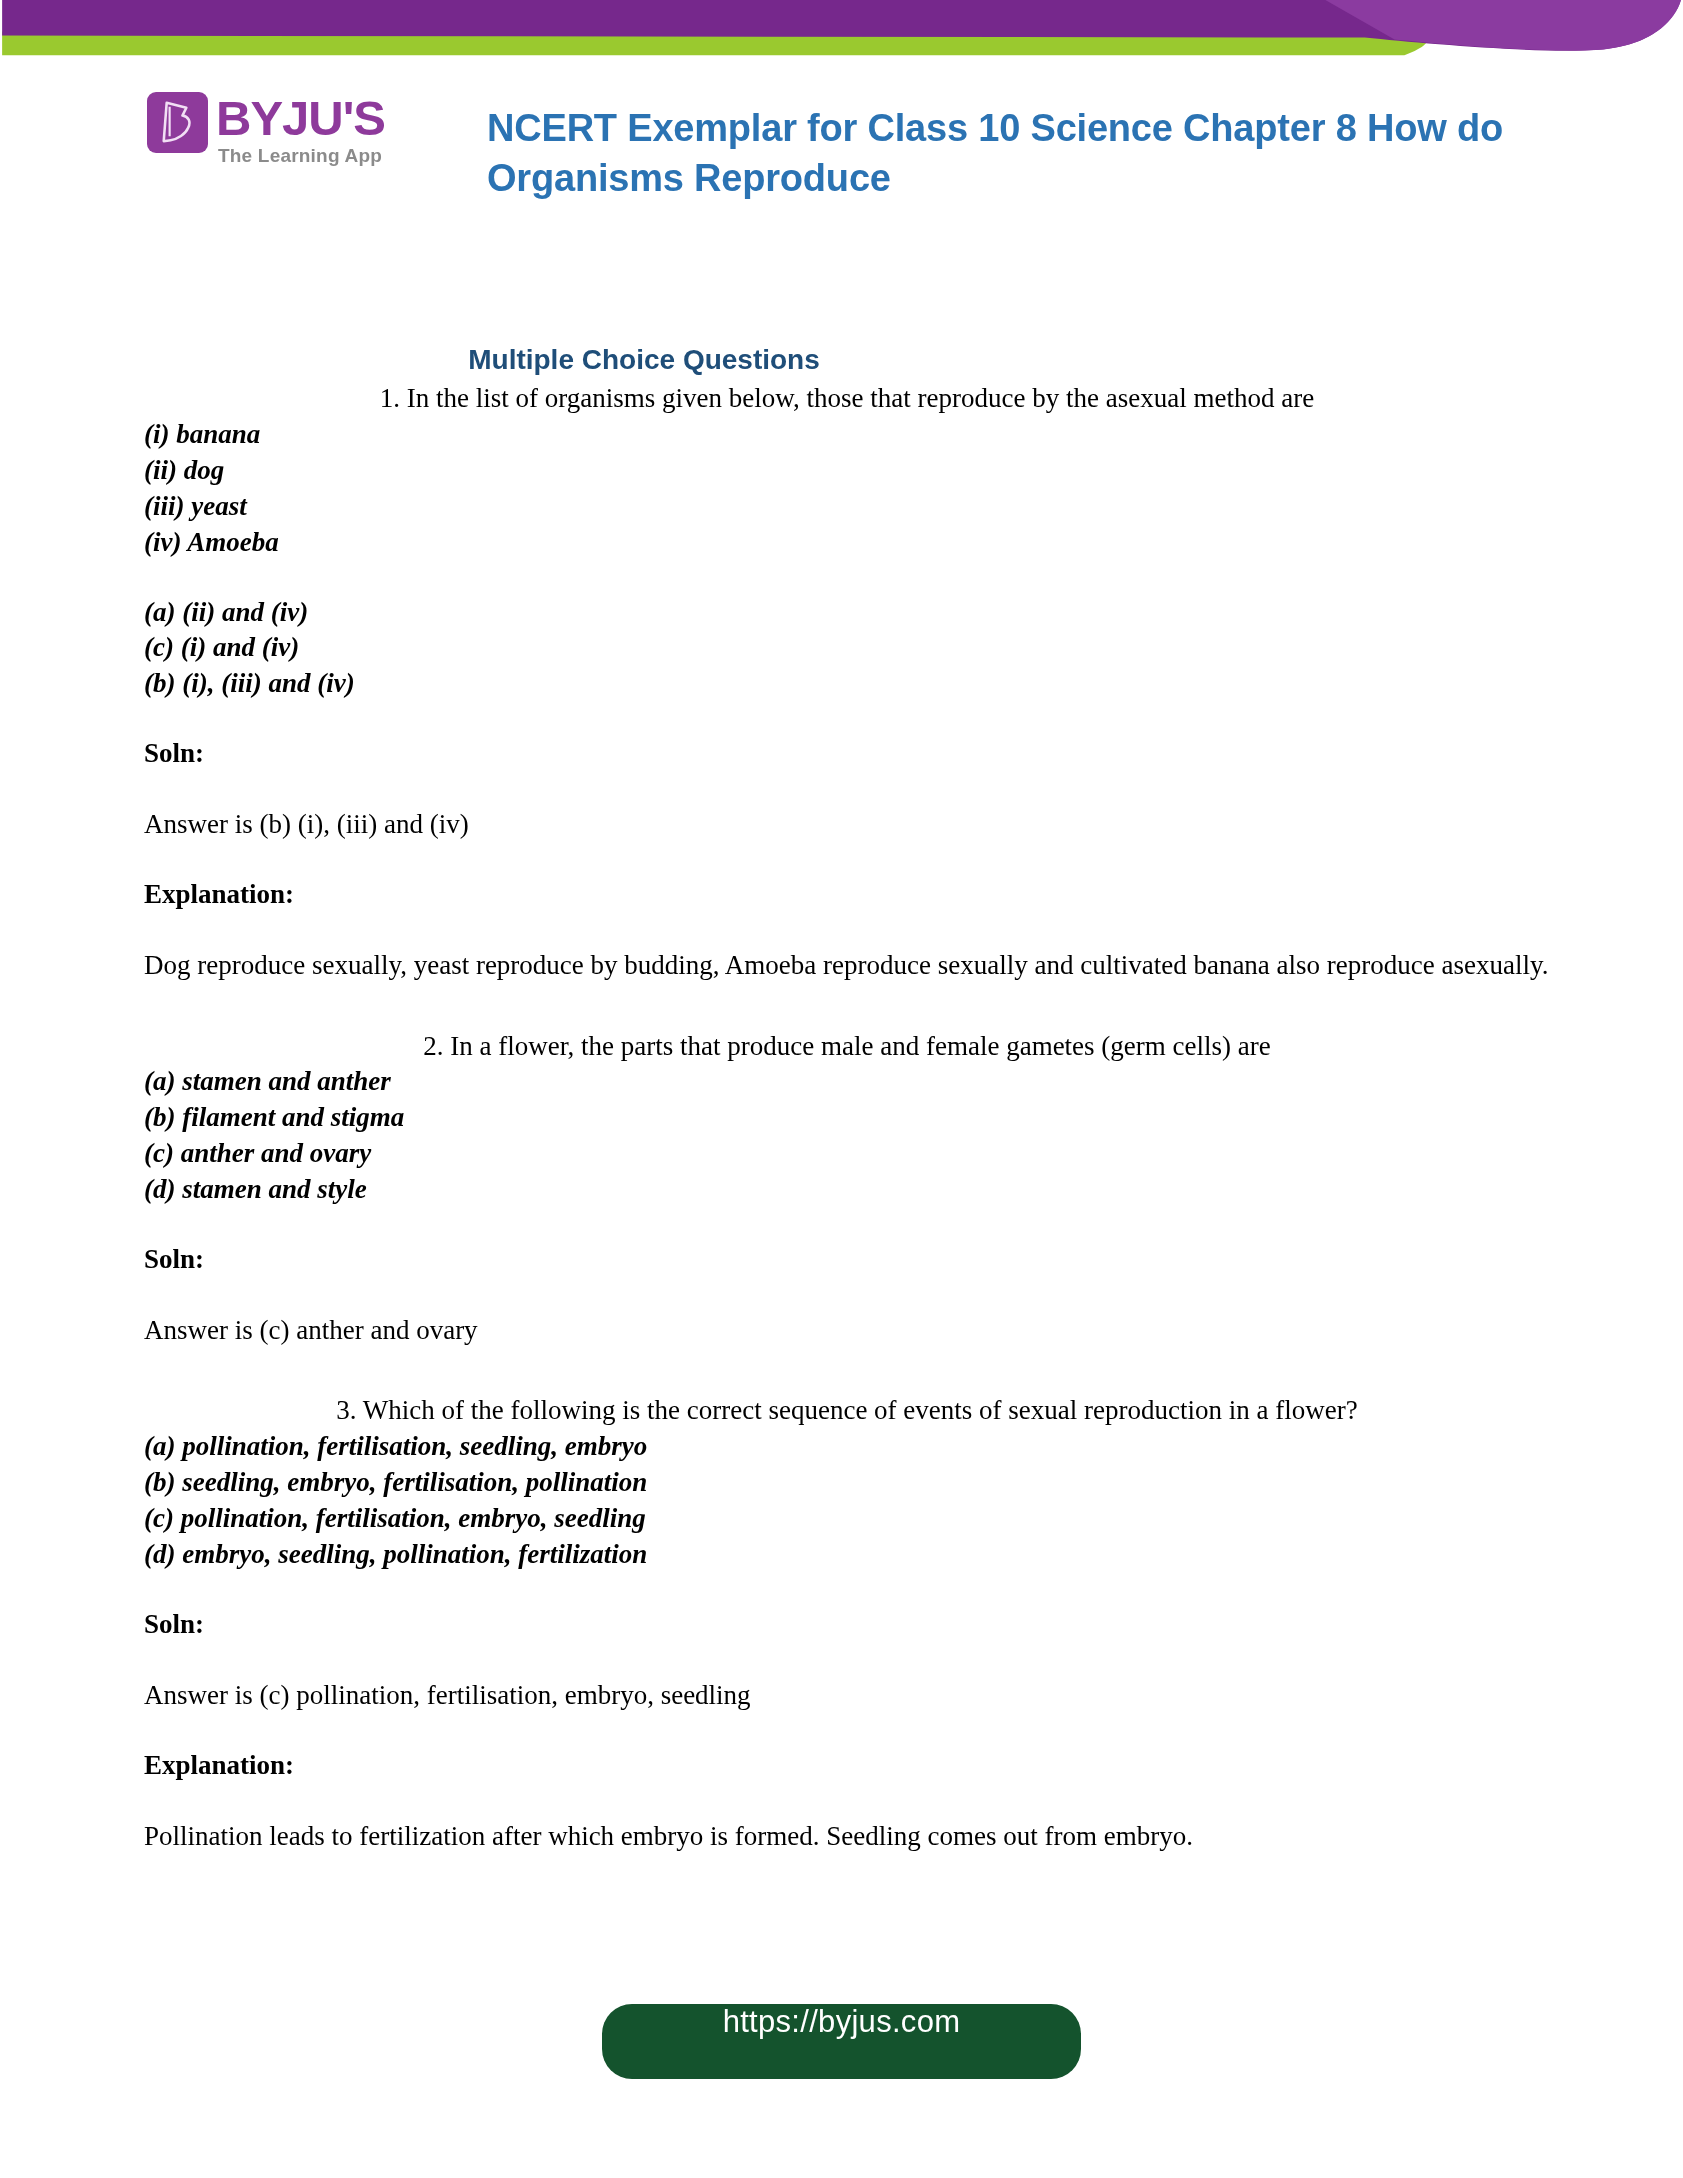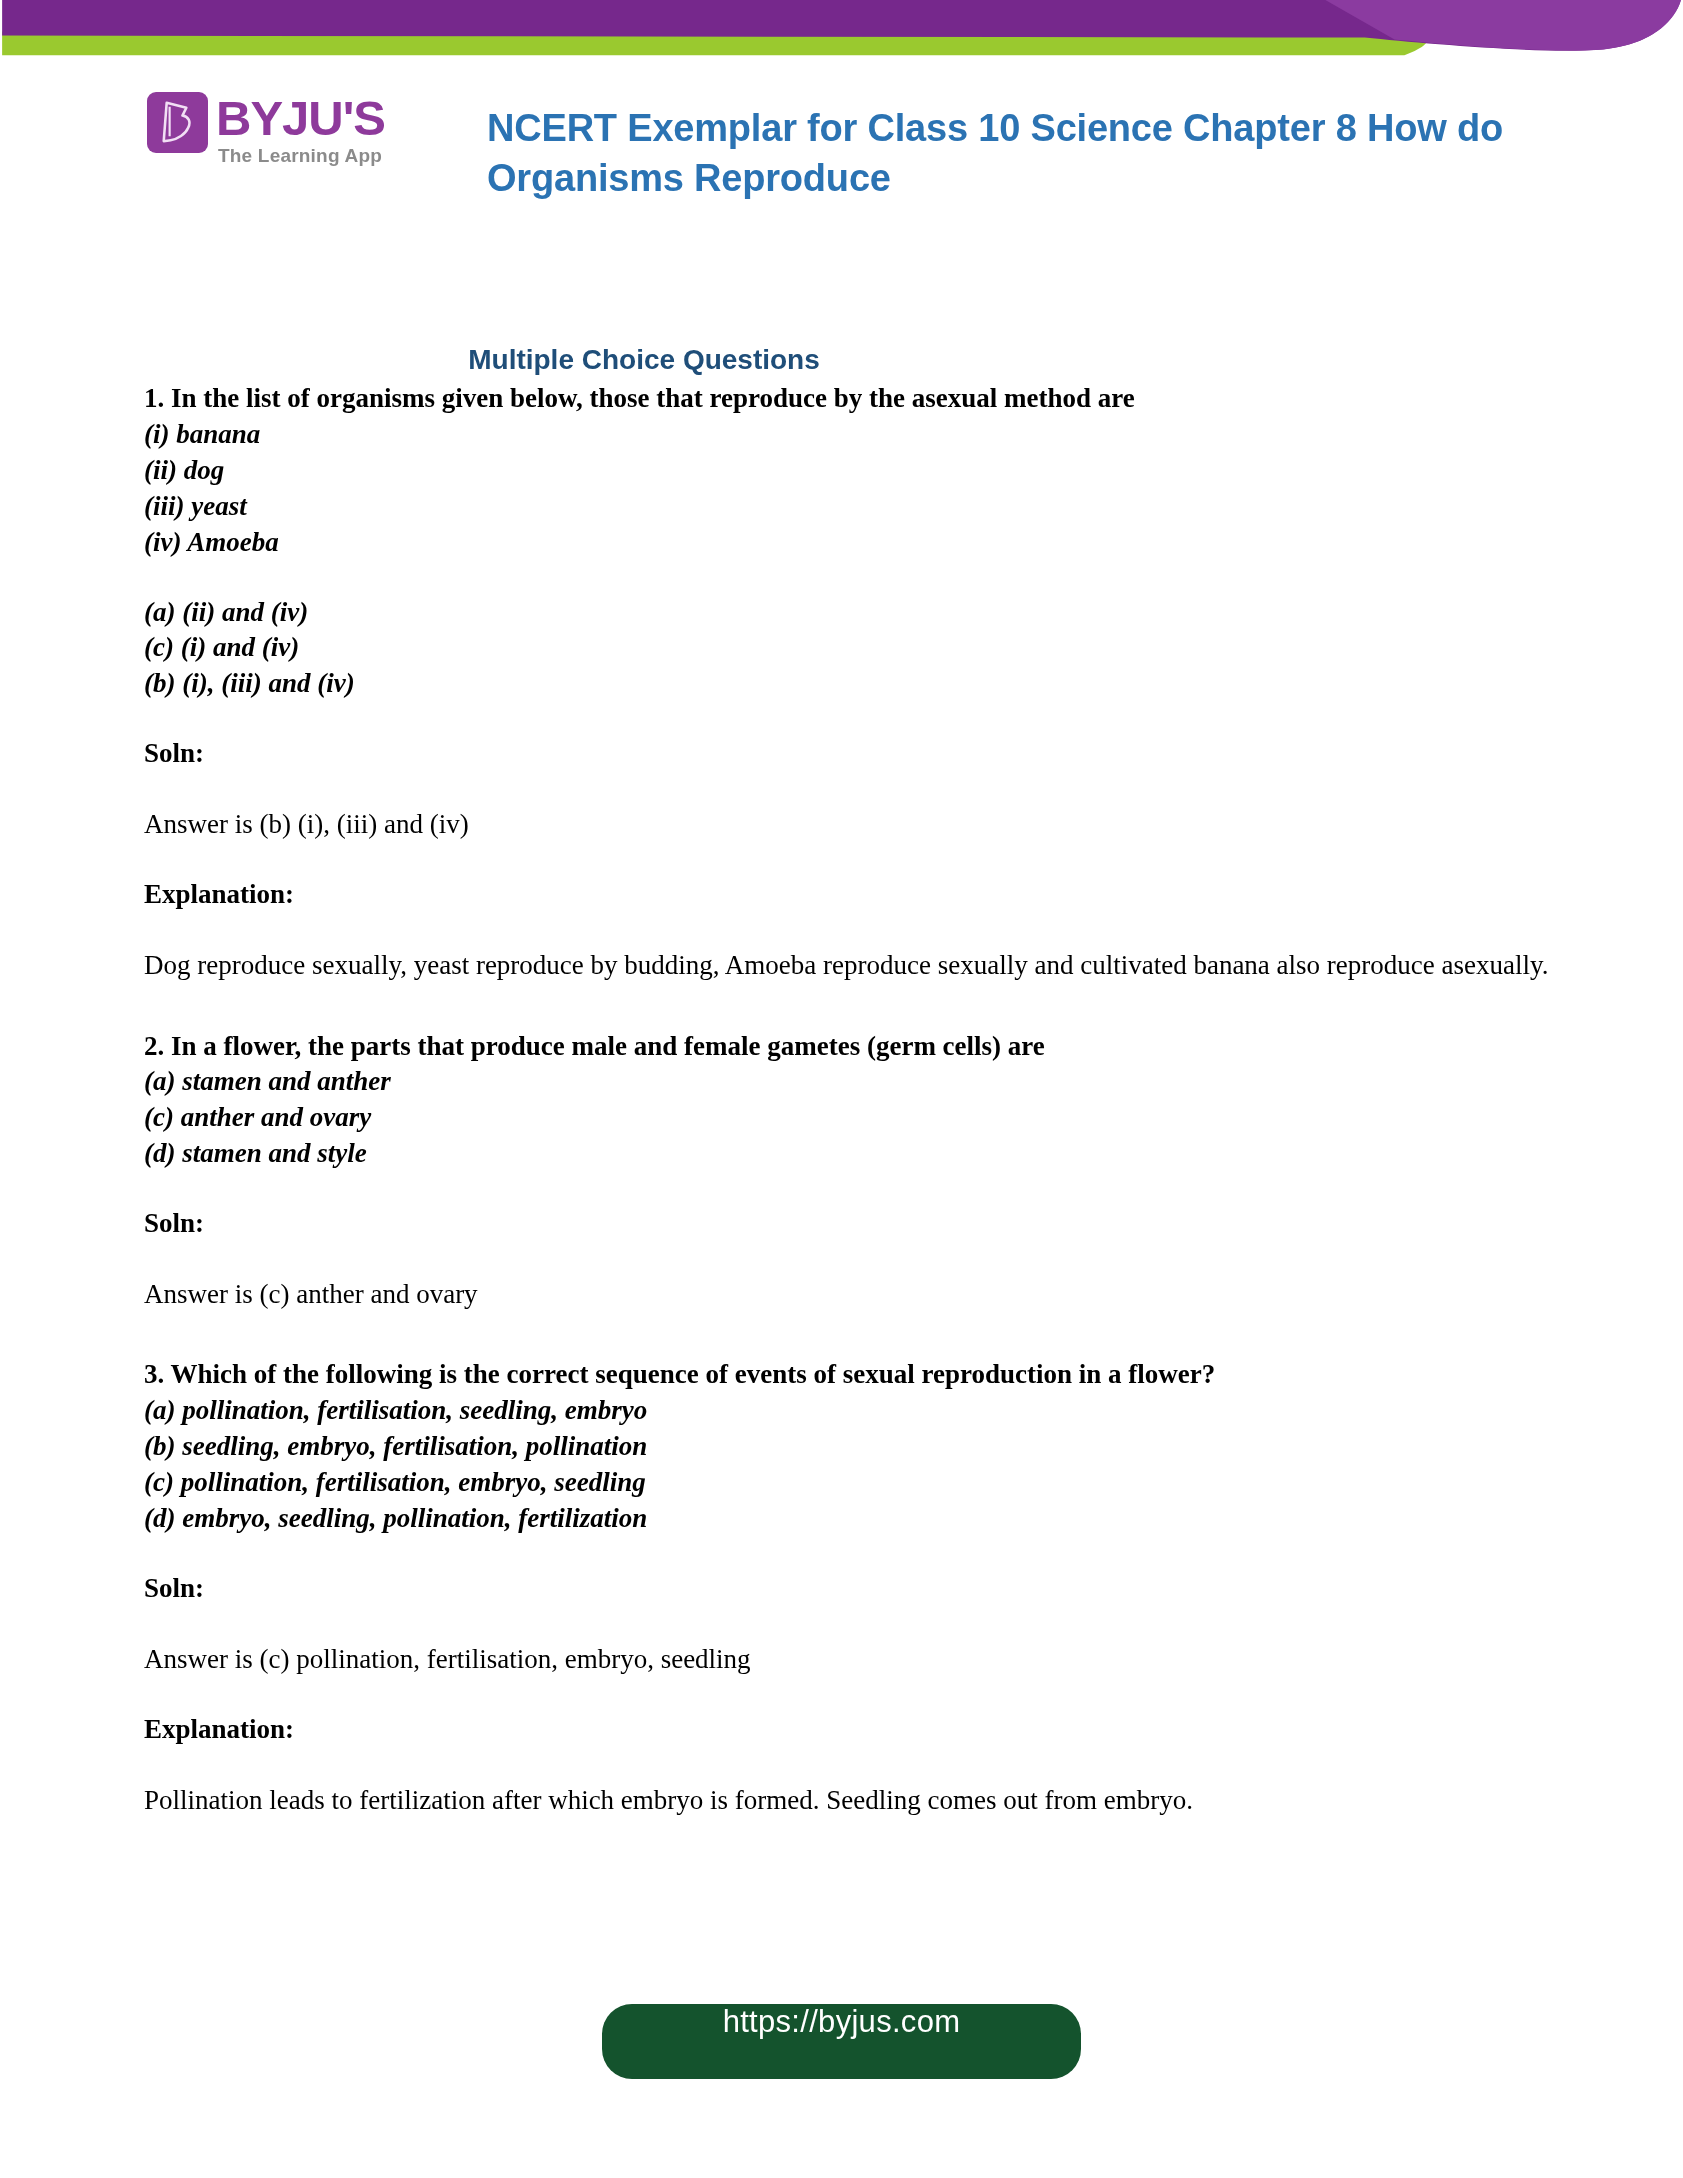--- a/index.html
+++ b/index.html
@@ -95,24 +95,25 @@
     font-weight: bold;
     font-size: 28px;
     color: #1f4e79;
     text-align: center;
     width: 1000px;
     margin: 0 0 4px 0;
     line-height: 1.25;
   }
   .q-line {
     font-size: 27px;
-    font-weight: bold;
+    font-weight: normal;
     line-height: 1.33;
     margin: 0;
     white-space: nowrap;
+    text-align: center;
   }
   .opt-line {
     font-size: 27px;
     font-weight: bold;
     line-height: 1.33;
     margin: 0;
     white-space: nowrap;
     font-style: italic;
   }
   .lbl {
@@ -199,20 +200,21 @@
     <p class="lbl">Explanation:</p>
     <div class="gap-md"></div>
     <p class="plain">Dog reproduce sexually, yeast reproduce by budding, Amoeba reproduce sexually and cultivated banana also reproduce asexually.</p>
   </div>
 
   <div class="gap-lg"></div>
 
   <div>
     <p class="q-line">2. In a flower, the parts that produce male and female gametes (germ cells) are</p>
     <p class="opt-line">(a) stamen and anther</p>
+    <p class="opt-line">(b) filament and stigma</p>
     <p class="opt-line">(c) anther and ovary</p>
     <p class="opt-line">(d) stamen and style</p>
     <div class="gap-md"></div>
     <p class="lbl">Soln:</p>
     <div class="gap-md"></div>
     <p class="plain">Answer is (c) anther and ovary</p>
   </div>
 
   <div class="gap-lg"></div>
 

